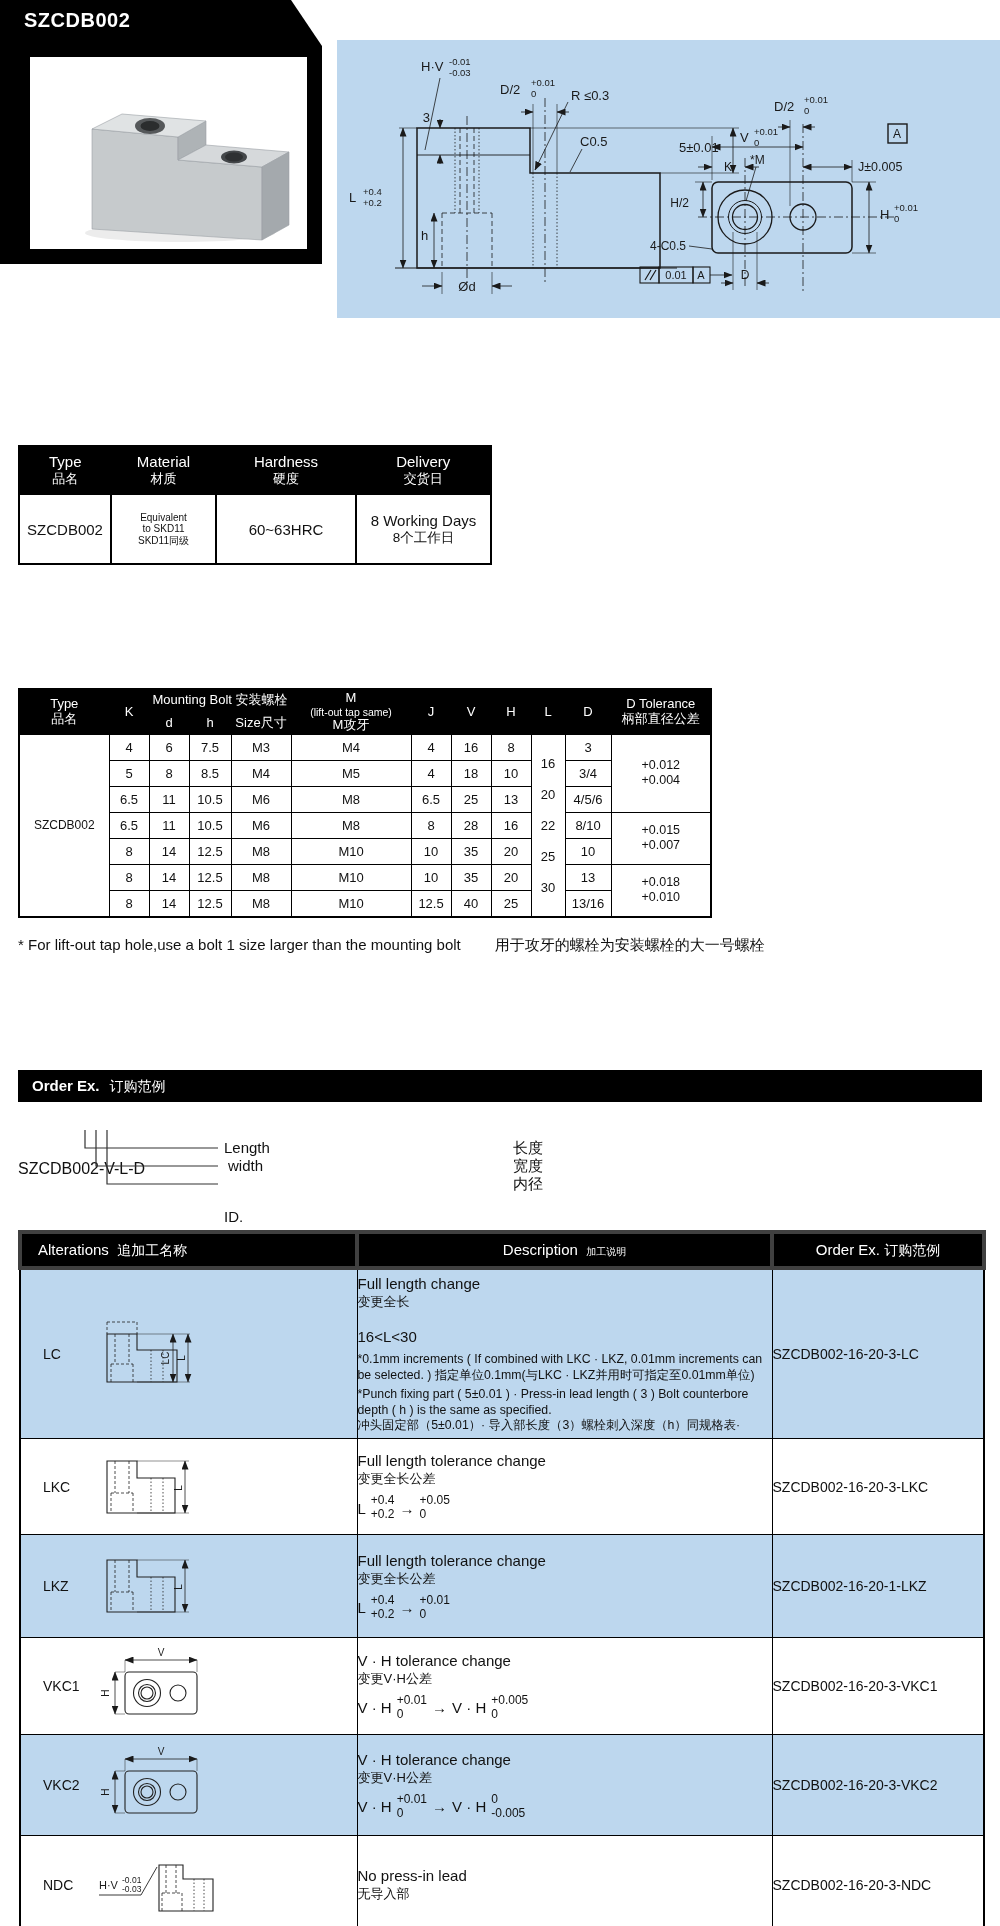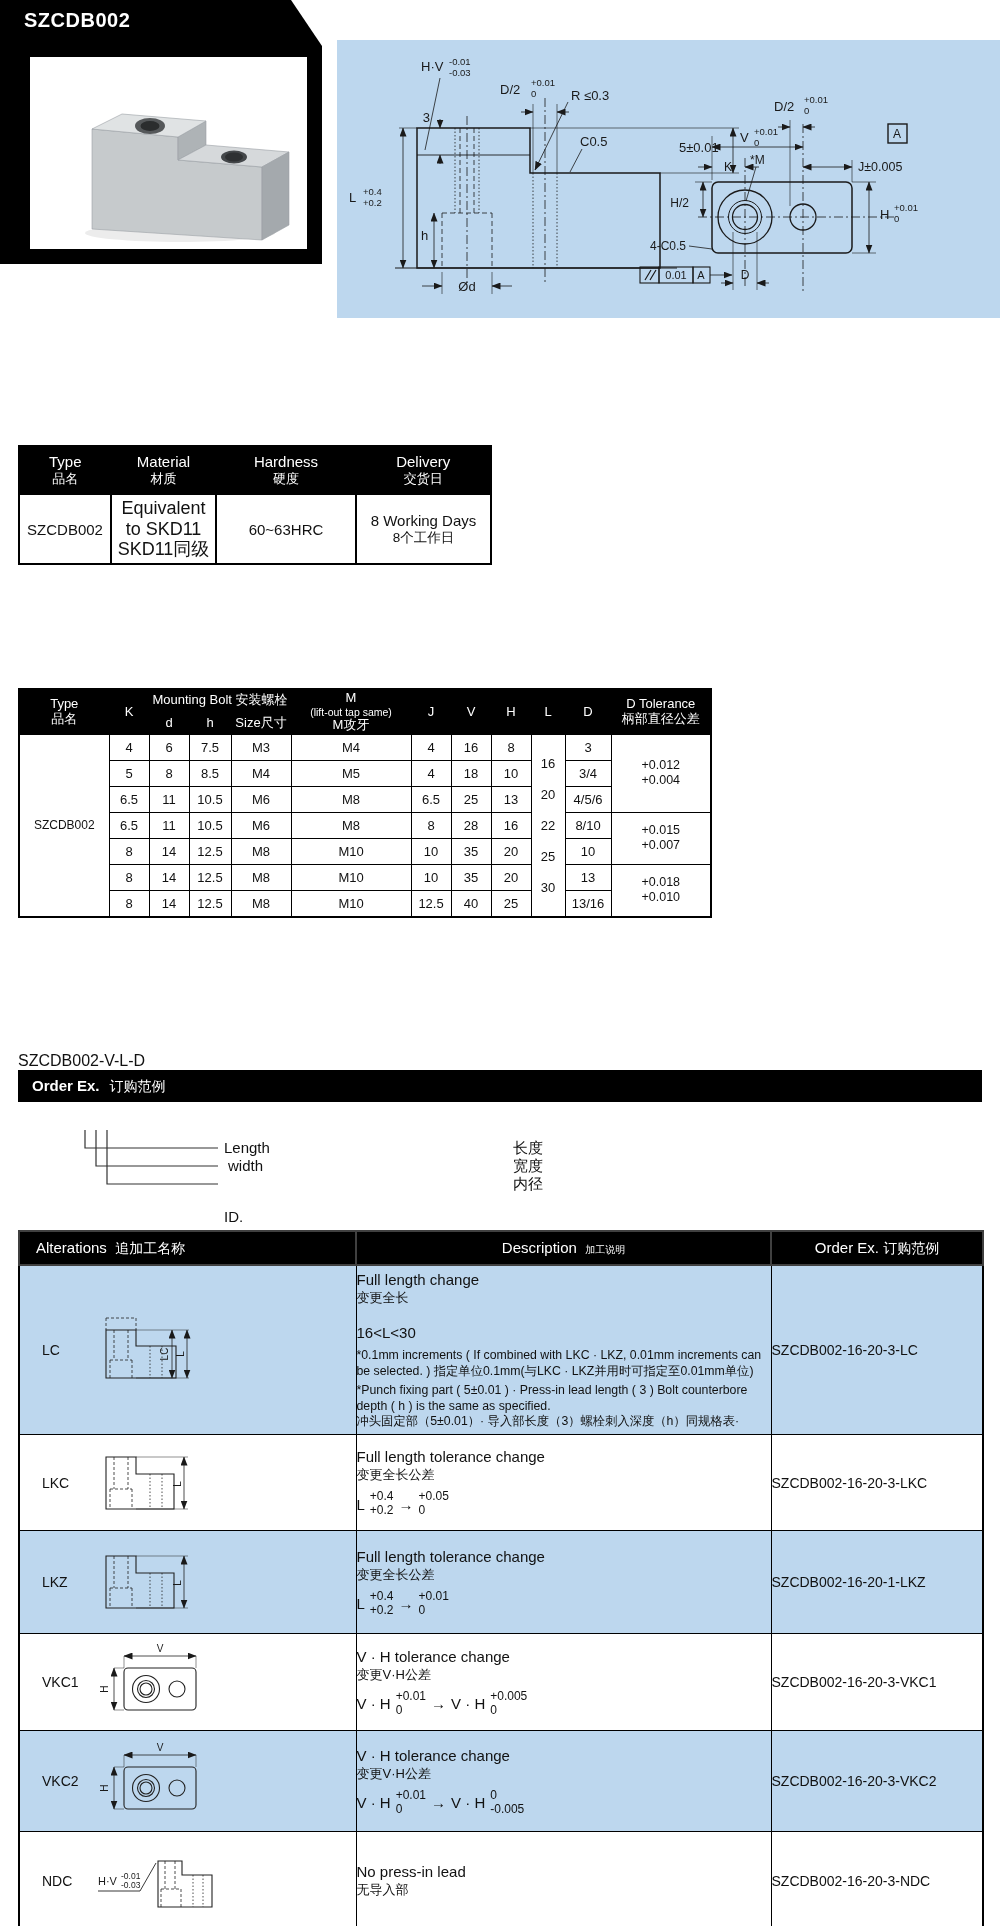--- a/index.html
+++ b/index.html
@@ -14,43 +14,43 @@
   .photo-box{left:30px;top:57px;width:277px;height:192px;background:#fff;}
   .blue-panel{left:337px;top:40px;width:663px;height:278px;background:#bdd7ee;}
 
   
   table{border-collapse:collapse;table-layout:fixed;}
   .spec{left:18px;top:445px;width:472px;}
   .spec th{background:#000;color:#fff;font-weight:normal;border:1px solid #000;height:44px;font-size:15px;}
   .spec th .cn{font-size:13px;}
   .spec td{border:2px solid #000;background:#fff;text-align:center;font-size:15px;height:66px;color:#111;}
   .spec{border:2px solid #000;}
-  .spec .mat{font-size:18px;line-height:1.15;}
+  .spec .mat{font-size:10px;line-height:1.15;}
   .spec .cn2{font-size:13.5px;}
 
   .size{left:18px;top:688px;width:692px;border:2px solid #000;font-size:13px;color:#111;}
   .size th{background:#000;color:#fff;font-weight:normal;border:1px solid #000;font-size:13px;line-height:1.15;padding:1px 0;}
   .size td{border:1px solid #000;text-align:center;background:#fff;padding:0;height:25px;}
   .size .small{font-size:10.5px;}
   .size .tol{font-size:12.5px;line-height:1.25;}
   .size .lcol div{line-height:31px;font-size:13px;}
 
   .note-line{left:18px;top:936px;font-size:15px;color:#111;}
   .note-line .cn{margin-left:34px;}
 
   
   .order-bar{left:18px;top:1070px;width:964px;height:32px;background:#000;color:#fff;
     font-size:15px;line-height:32px;padding-left:14px;box-sizing:border-box;}
   .order-bar .cn{margin-left:10px;font-size:14px;}
-  .order-code{left:18px;top:1052px;font-size:16px;color:#111;}
+  .order-code{left:18px;top:1160px;font-size:16px;color:#111;}
   .tree-label{font-size:15px;color:#111;line-height:16px;}
 
   
   .alter{left:18px;top:1230px;width:964px;border:2px solid #000;}
-  .alter th{background:#000;color:#fff;font-weight:normal;font-size:15px;border:2px solid #404040;height:30px;}
+  .alter th{background:#000;color:#fff;font-weight:normal;font-size:15px;border:4px solid #404040;height:30px;}
   .alter td{border:1px solid #000;vertical-align:middle;padding:0;color:#111;}
   .row-lc td{height:168px;} .row-lkc td{height:95px;} .row-lkz td{height:102px;}
   .row-vkc1 td{height:96px;} .row-vkc2 td{height:100px;} .row-ndc td{height:97px;}
   .bg-blue{background:#bdd7ee;} .bg-white{background:#fff;}
   .alt-first{display:flex;align-items:center;}
   .alt-code{font-size:14px;padding-left:22px;width:52px;flex:none;}
   .alt-desc{padding:6px 10px 4px 14px;}
   .t-en{font-size:15px;line-height:19px;}
   .t-cn{font-size:13px;line-height:18px;}
   .t-range{font-size:15px;line-height:22px;margin-top:15px;}
@@ -376,20 +376,23 @@
       <td>M8</td>
       <td>M10</td>
       <td>12.5</td>
       <td>40</td>
       <td>25</td>
       <td>13/16</td>
     </tr>
   </tbody>
     </table>
 
+  <div class="abs note-line">
+    <span>* For lift-out tap hole,use a bolt 1 size larger than the mounting bolt</span><span class="cn">用于攻牙的螺栓为安装螺栓的大一号螺栓</span>
+  </div>
 
   <div class="abs order-bar">
     <span style="font-weight:bold">Order Ex.</span><span class="cn">订购范例</span>
   </div>
   <div class="abs order-code">SZCDB002-V-L-D</div>
   <svg class="abs" style="left:18px;top:1126px" width="720" height="70">
     <g stroke="#333" stroke-width="1.2" fill="none">
       <path d="M67,4 V22 H200"></path>
       <path d="M78,4 V40 H200"></path>
       <path d="M89,4 V58 H200"></path>

